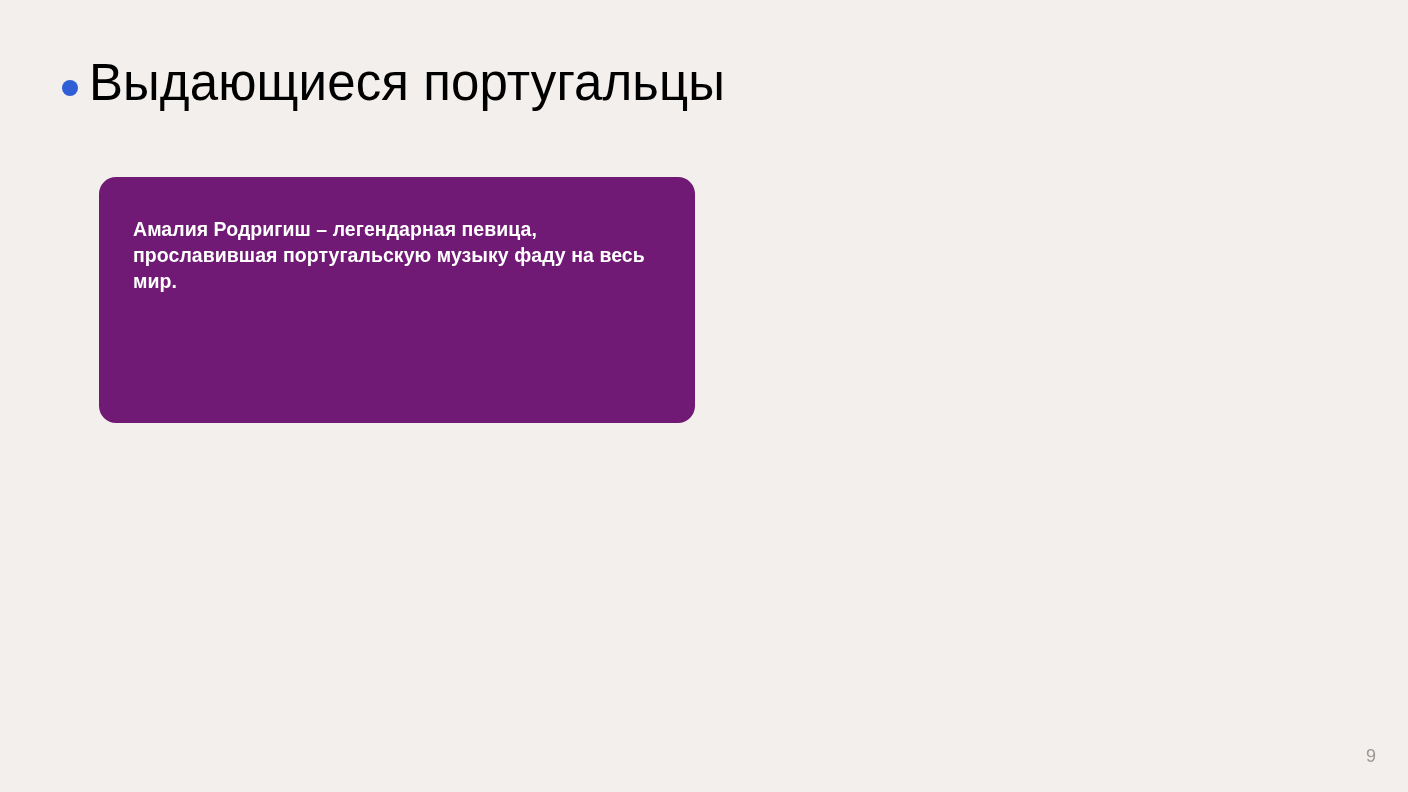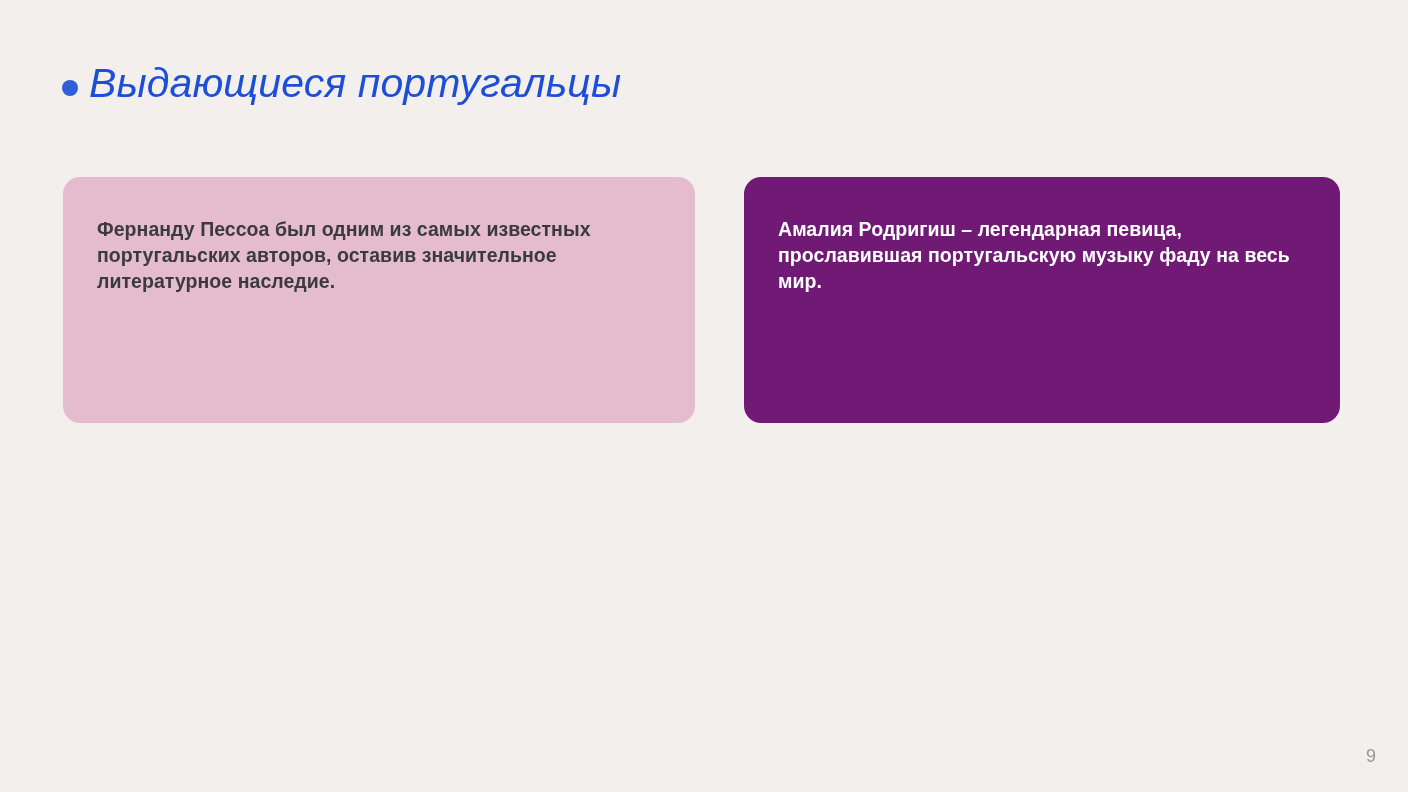--- a/index.html
+++ b/index.html
@@ -36,27 +36,26 @@
   }
   #title-bullet {
     width: 16px;
     height: 16px;
     border-radius: 50%;
     background: #2f5ed6;
     flex: 0 0 auto;
     margin-top: 9px;
   }
   #title-text {
-    font-size: 41px;
+    font-size: 51px;
     line-height: 56px;
     font-weight: 300;
-    color: #1d4ed8;
+    color: #000000;
     letter-spacing: 0.1px;
     white-space: nowrap;
-    font-style: italic;
   }
 
   
   #card-grid {
     position: absolute;
     left: 63px;
     top: 177px;
     width: 1277px;
     height: 511px;
     display: grid;
@@ -110,23 +109,20 @@
 
 <div id="slide">
 
   <div id="title-row">
     <span id="title-bullet"></span>
     <h1 id="title-text">Выдающиеся португальцы</h1>
   </div>
 
   <div id="card-grid">
 
-    <div class="card pink">
-      <p class="card-text">Фернанду Пессоа был одним из самых известных португальских авторов, оставив значительное литературное наследие.</p>
-    </div>
 
     <div class="card blue">
       <p class="card-text">Амалия Родригиш – легендарная певица, прославившая португальскую музыку фаду на весь мир.</p>
     </div>
 
 
 
   </div>
 
   <div id="page-number">9</div>

